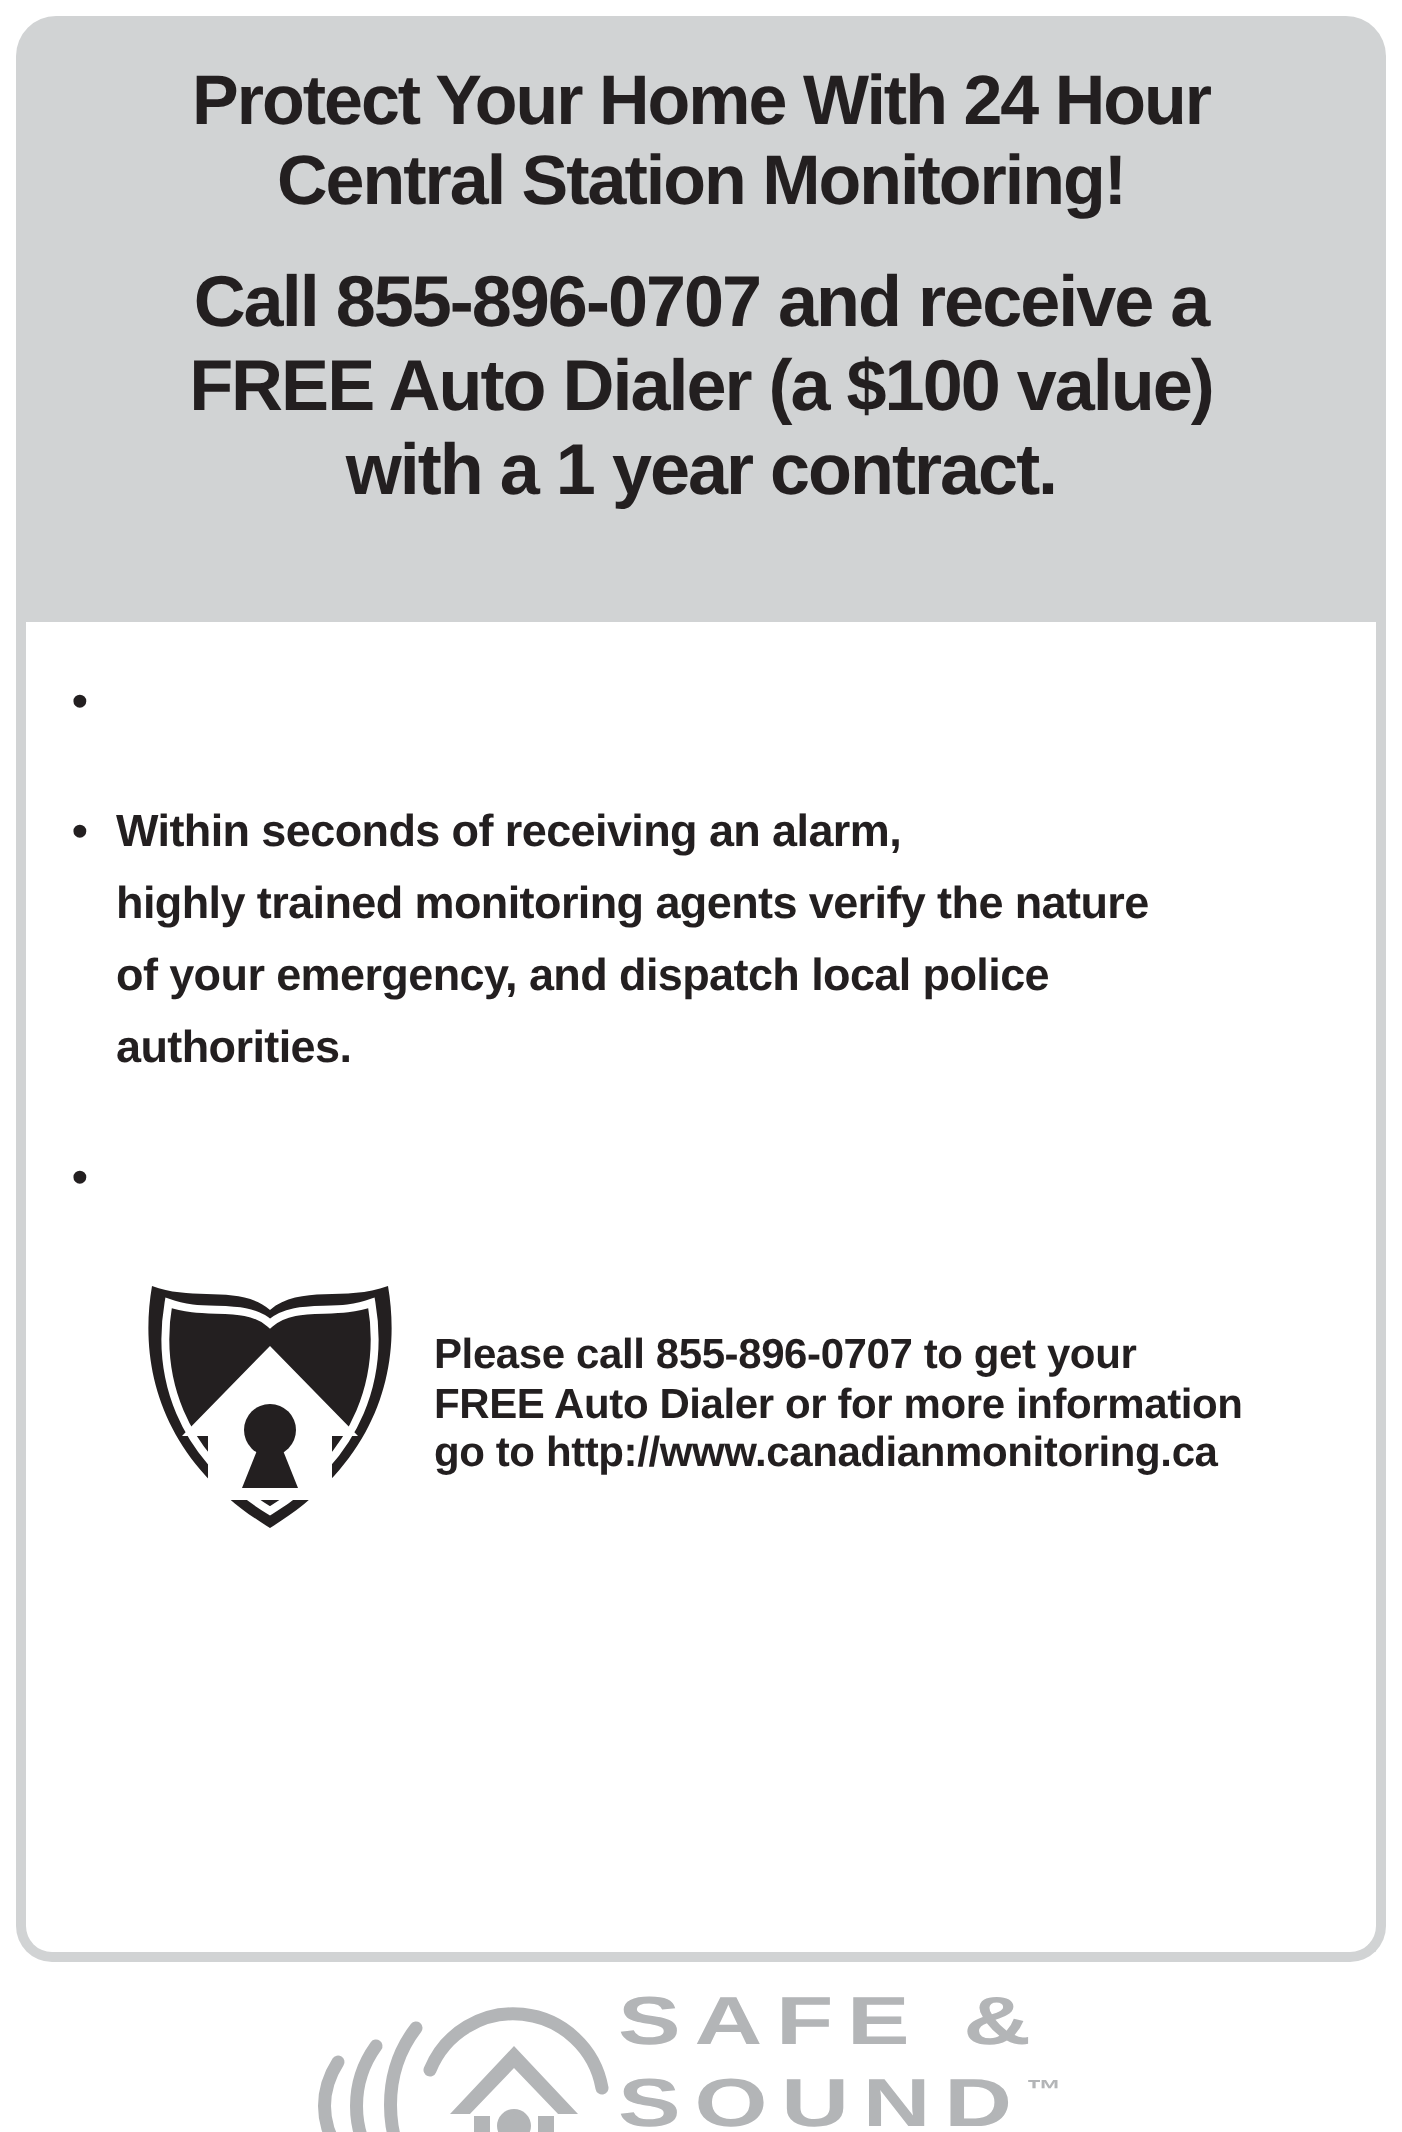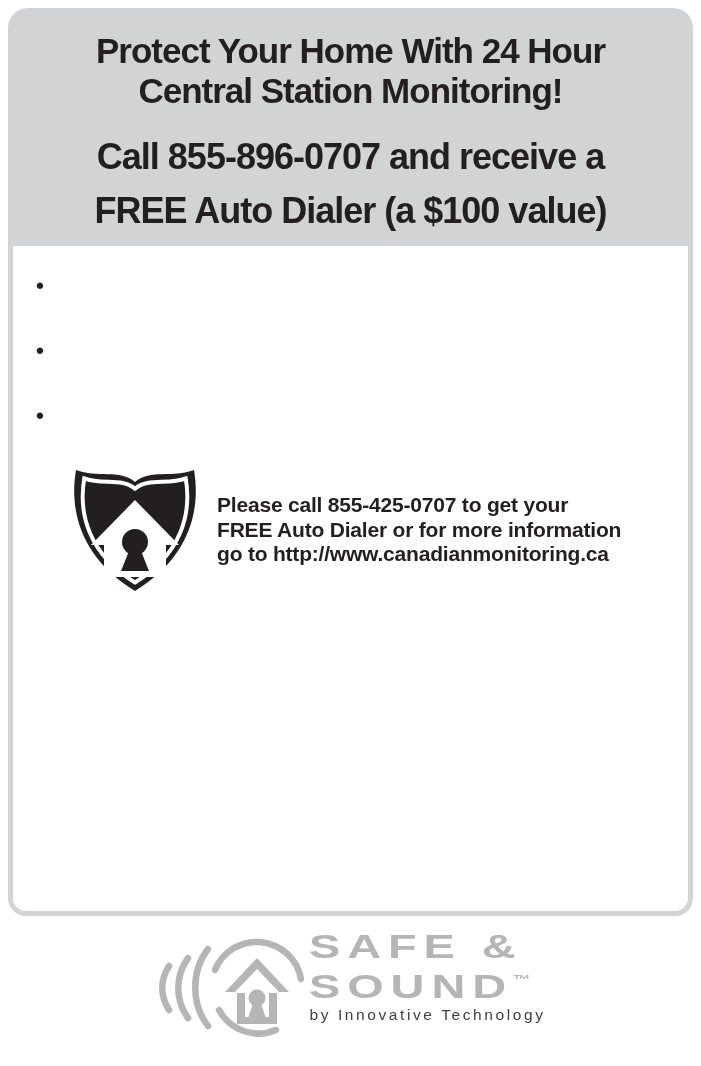--- a/index.html
+++ b/index.html
@@ -12,38 +12,38 @@
     -webkit-font-smoothing: antialiased;
   }
   .flyer {
     width: 685px;
     margin: 8px 8px 0 8px;
   }
   
   .banner {
     background: #d1d3d4;
     border-radius: 20px 20px 0 0;
-    height: 238px;
+    height: 303px;
     text-align: center;
     overflow: hidden;
   }
   .multiline { white-space: pre-line; }
   .headline {
     margin: 0;
     padding-top: 23px;
     font-size: 35px;
     line-height: 40px;
     font-weight: bold;
     letter-spacing: -1px;
   }
   .offer {
     margin: 0;
     padding-top: 19px;
     font-size: 36px;
-    line-height: 54px;
+    line-height: 42px;
     font-weight: bold;
     letter-spacing: -1px;
   }
   
   .content-box {
     box-sizing: border-box;
     height: 670px;
     background: #ffffff;
     border: 5px solid #d1d3d4;
     border-top: none;
@@ -129,37 +129,41 @@
 with a 1 year contract.</h2>
   </header>
 
   <section class="content-box">
     <ul class="bullet-list">
       <li class="bullet-item">
         <span class="marker">•</span>
       </li>
       <li class="bullet-item">
         <span class="marker">•</span>
+        <span class="multiline">Within seconds of receiving an alarm,
+highly trained monitoring agents verify the nature
+of your emergency, and dispatch local police
+authorities.</span>
       </li>
       <li class="bullet-item">
         <span class="marker">•</span>
       </li>
     </ul>
 
     <div class="cta-row">
       <span class="shield-wrap">
         <svg width="140" height="134" viewBox="0 0 140 134" aria-hidden="true">
           <path d="M70 19 C55 6 32 15 11 7 C4 48 16 95 70 128 C124 95 136 48 129 7 C108 15 85 6 70 19 Z" fill="#231f20"></path>
           <path d="M70 19 C55 6 32 15 11 7 C4 48 16 95 70 128 C124 95 136 48 129 7 C108 15 85 6 70 19 Z" fill="none" stroke="#ffffff" stroke-width="4.6" transform="translate(70 67) scale(0.86) translate(-70 -67)"></path>
           <polygon points="70,37 114,82 101,82 101,114 39,114 39,82 26,82" fill="#ffffff"></polygon>
           <circle cx="70" cy="79" r="13" fill="#231f20"></circle>
           <polygon points="64,88 76,88 84,108 56,108" fill="#231f20"></polygon>
         </svg>
       </span>
-      <p class="cta-text multiline">Please call 855-425-0707 to get your
+      <p class="cta-text multiline">Please call 855-896-0707 to get your
 FREE Auto Dialer or for more information
 go to http://www.canadianmonitoring.ca</p>
     </div>
   </section>
 
   <footer class="brand">
     <span class="brand-icon-wrap">
       <svg width="150" height="112" viewBox="0 0 150 112" aria-hidden="true">
         <g fill="none" stroke="#b3b5b7" stroke-width="6.5" stroke-linecap="round">
           <path d="M14 34 C5 48 5 64 14 78"></path>

